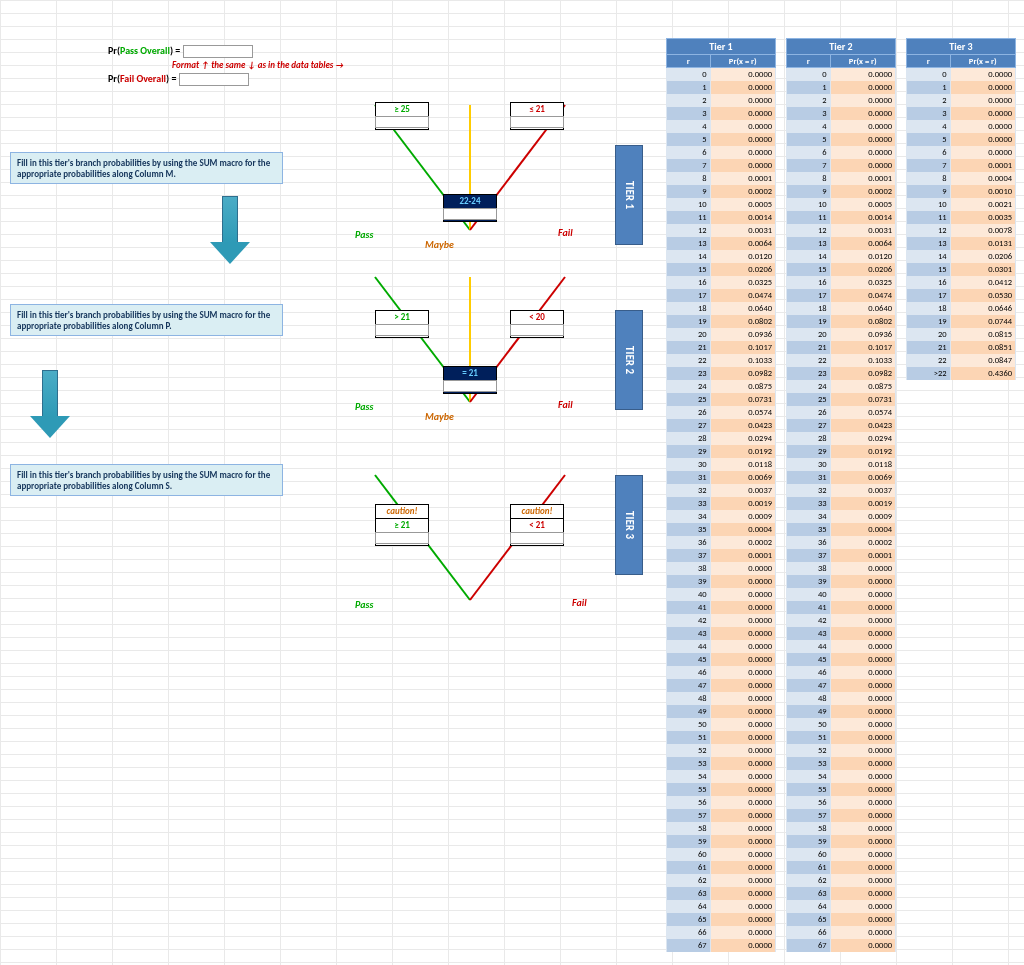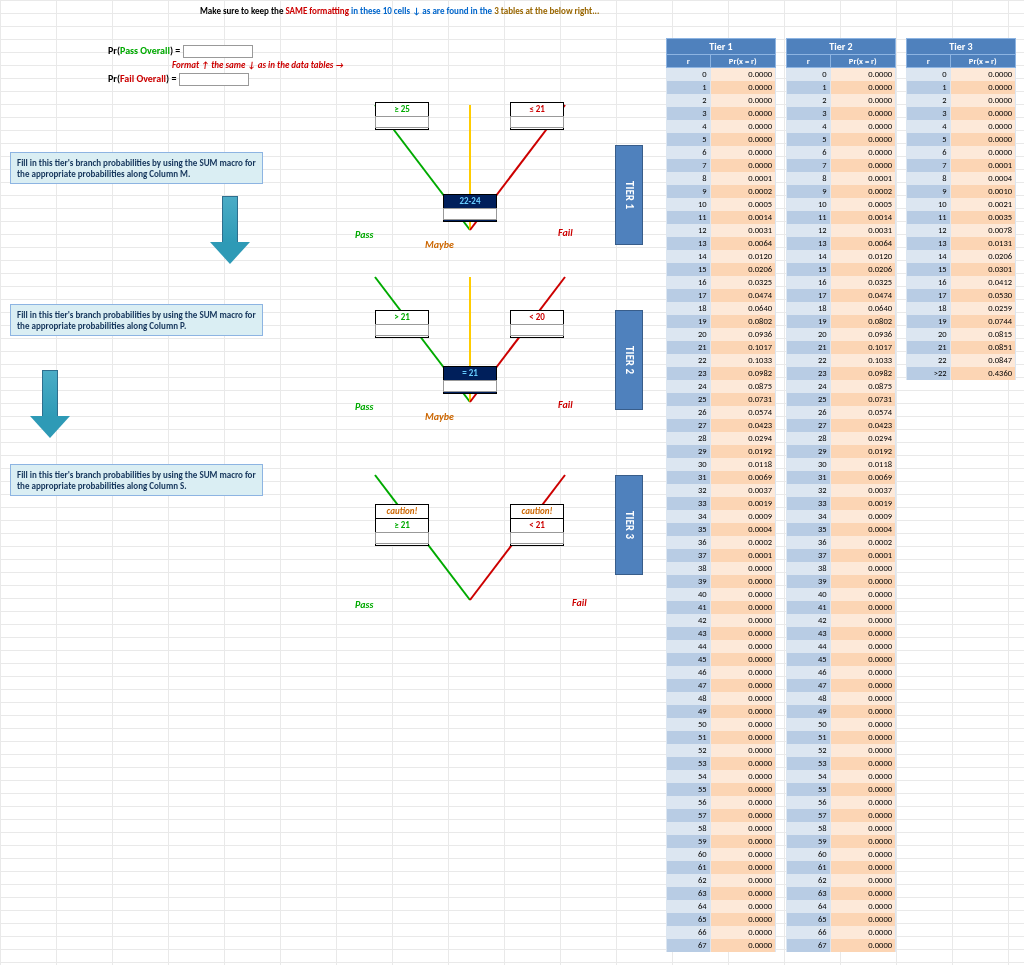--- a/index.html
+++ b/index.html
@@ -34,21 +34,21 @@
   .pr-row { position:absolute; left:108px; font-size:10px; font-weight:bold; }
   .pr-row .eq { color:#000; }
   .pr-row input {
     width:70px; height:13px; border:1px solid #999; background:#fff; font-size:9px;
   }
   .pass-color { color:#00aa00; }
   .fail-color { color:#cc0000; }
   .format-note { position:absolute; left:172px; top:59px; color:#cc0000; font-size:9px; font-style:italic; font-weight:bold; }
 
   .instr-box {
-    position:absolute; left:10px; width:253px;
+    position:absolute; left:10px; width:273px;
     background:#daeef3; border:1px solid #8db4e2; padding:4px 6px;
     font-size:9px; color:#16365c; font-weight:bold;
   }
 
   .arrow-down {
     position:absolute; width:40px; height:70px;
   }
   .arrow-down .shaft {
     position:absolute; left:12px; top:0; width:16px; height:48px;
     background:linear-gradient(to bottom,#4bacc6,#2e9ab6);
@@ -107,23 +107,20 @@
   .tier-table td.p { width:60%; }
 </style>
 </head>
 <body>
 
 <div class="grid-bg"></div>
 
 <div class="content">
 
   <div class="top-instr">
-    <div class="l2">
-      <span class="a">Make sure to keep the </span><span class="b">SAME formatting</span><span class="c"> in these 10 cells ↓ as are found in the </span><span class="d">3 tables at the below right...</span>
-    </div>
   </div>
 
   <div class="pr-row" style="top:44px;">
     <span class="eq">Pr(</span><span class="pass-color">Pass Overall</span><span class="eq">) = </span>
     <input type="text" style="">
   </div>
   <div class="format-note">Format ↑ the same ↓ as in the data tables →</div>
   <div class="pr-row" style="top:72px;">
     <span class="eq">Pr(</span><span class="fail-color">Fail Overall</span><span class="eq">) = </span>
     <input type="text" style="">
@@ -841,21 +838,21 @@
         <tr class="band1">
           <td class="r">16</td>
           <td class="p">0.0412</td>
         </tr>
         <tr class="band2">
           <td class="r">17</td>
           <td class="p">0.0530</td>
         </tr>
         <tr class="band1">
           <td class="r">18</td>
-          <td class="p">0.0259</td>
+          <td class="p">0.0646</td>
         </tr>
         <tr class="band2">
           <td class="r">19</td>
           <td class="p">0.0744</td>
         </tr>
         <tr class="band1">
           <td class="r">20</td>
           <td class="p">0.0815</td>
         </tr>
         <tr class="band2">

